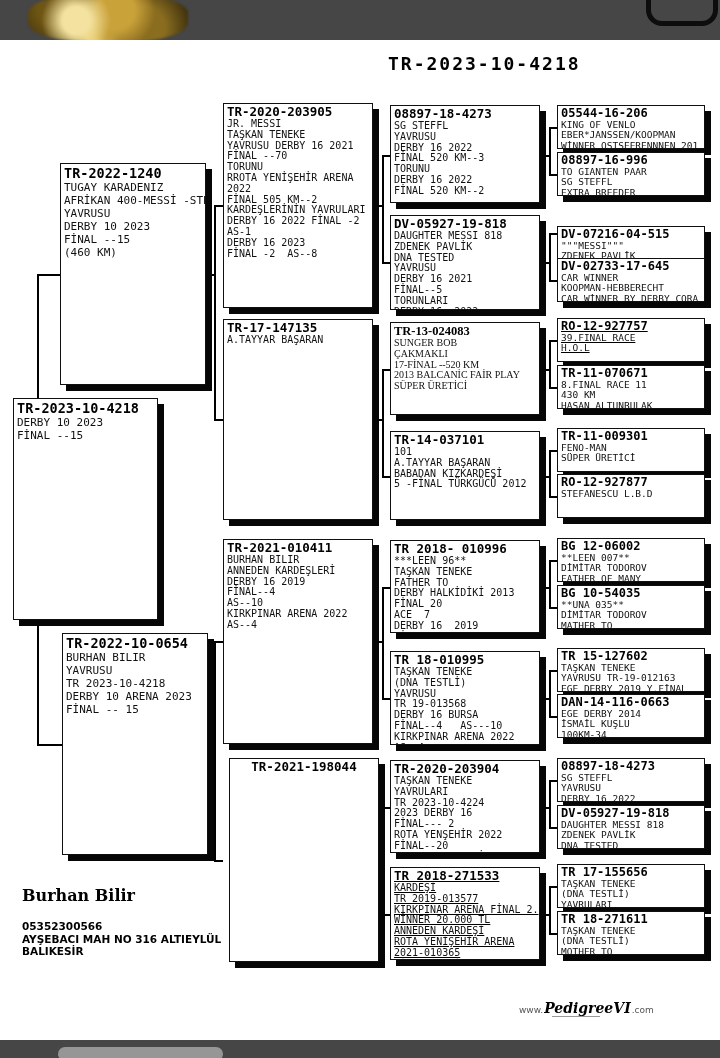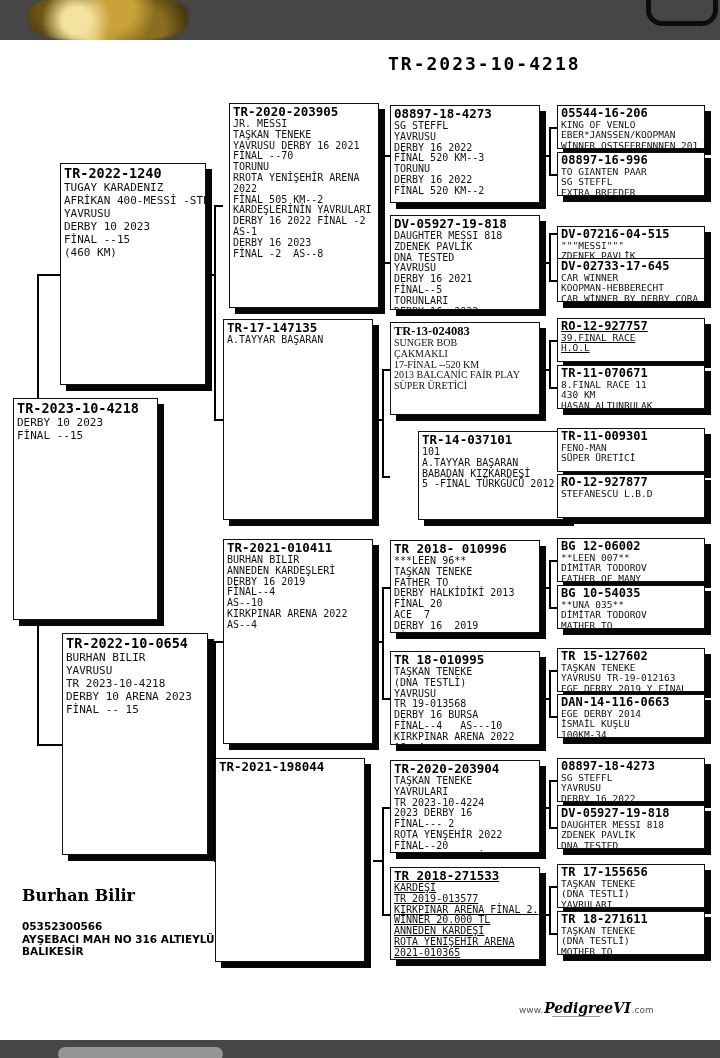--- a/index.html
+++ b/index.html
@@ -138,21 +138,21 @@
         <div class="pline">(460 KM)</div>
       </div>
       <div class="pbox g12" style="left: 62px; top: 633px; width: 146px; height: 222px;">
         <div class="pring">TR-2022-10-0654</div>
         <div class="pline">BURHAN BILIR</div>
         <div class="pline">YAVRUSU</div>
         <div class="pline">TR 2023-10-4218</div>
         <div class="pline">DERBY 10 ARENA 2023</div>
         <div class="pline">FİNAL -- 15</div>
       </div>
-      <div class="pbox g34" style="left: 229px; top: 103px; width: 150px; height: 205px;">
+      <div class="pbox g34" style="left: 223px; top: 103px; width: 150px; height: 205px;">
         <div class="pring">TR-2020-203905</div>
         <div class="pline">JR. MESSI</div>
         <div class="pline">TAŞKAN TENEKE</div>
         <div class="pline">YAVRUSU DERBY 16 2021</div>
         <div class="pline">FİNAL --70</div>
         <div class="pline">TORUNU</div>
         <div class="pline">RROTA YENİŞEHİR ARENA</div>
         <div class="pline">2022</div>
         <div class="pline">FİNAL 505 KM--2</div>
         <div class="pline">KARDEŞLERİNİN YAVRULARI</div>
@@ -168,21 +168,21 @@
       <div class="pbox g34" style="left: 223px; top: 539px; width: 150px; height: 205px;">
         <div class="pring">TR-2021-010411</div>
         <div class="pline">BURHAN BILIR</div>
         <div class="pline">ANNEDEN KARDEŞLERİ</div>
         <div class="pline">DERBY 16 2019</div>
         <div class="pline">FİNAL--4</div>
         <div class="pline">AS--10</div>
         <div class="pline">KIRKPINAR ARENA 2022</div>
         <div class="pline">AS--4</div>
       </div>
-      <div class="pbox g34" style="left: 215px; top: 758px; width: 150px; height: 204px;">
+      <div class="pbox g34" style="left: 229px; top: 758px; width: 150px; height: 204px; text-align: center;">
         <div class="pring">TR-2021-198044</div>
       </div>
       <div class="pbox g34" style="left: 390px; top: 105px; width: 150px; height: 98px;">
         <div class="pring">08897-18-4273</div>
         <div class="pline">SG STEFFL</div>
         <div class="pline">YAVRUSU</div>
         <div class="pline">DERBY 16 2022</div>
         <div class="pline">FİNAL 520 KM--3</div>
         <div class="pline">TORUNU</div>
         <div class="pline">DERBY 16 2022</div>
@@ -200,21 +200,21 @@
         <div class="pline">DERBY 16  2022</div>
       </div>
       <div class="pbox g34" style="left: 390px; top: 322px; width: 150px; height: 93px; font-family: Liberation Serif, serif;">
         <div class="pring">TR-13-024083</div>
         <div class="pline">SUNGER BOB</div>
         <div class="pline">ÇAKMAKLI</div>
         <div class="pline">17-FİNAL --520 KM</div>
         <div class="pline">2013 BALCANİC FAİR PLAY</div>
         <div class="pline">SÜPER ÜRETİCİ</div>
       </div>
-      <div class="pbox g34" style="left: 390px; top: 431px; width: 150px; height: 89px; margin-left: 28px;">
+      <div class="pbox g34" style="left: 390px; top: 431px; width: 150px; height: 89px;">
         <div class="pring">TR-14-037101</div>
         <div class="pline">101</div>
         <div class="pline">A.TAYYAR BAŞARAN</div>
         <div class="pline">BABADAN KIZKARDEŞİ</div>
         <div class="pline">5 -FİNAL TÜRKGÜCÜ 2012</div>
       </div>
       <div class="pbox g34" style="left: 390px; top: 540px; width: 150px; height: 93px;">
         <div class="pring">TR 2018- 010996</div>
         <div class="pline">***LEEN 96**</div>
         <div class="pline">TAŞKAN TENEKE</div>

